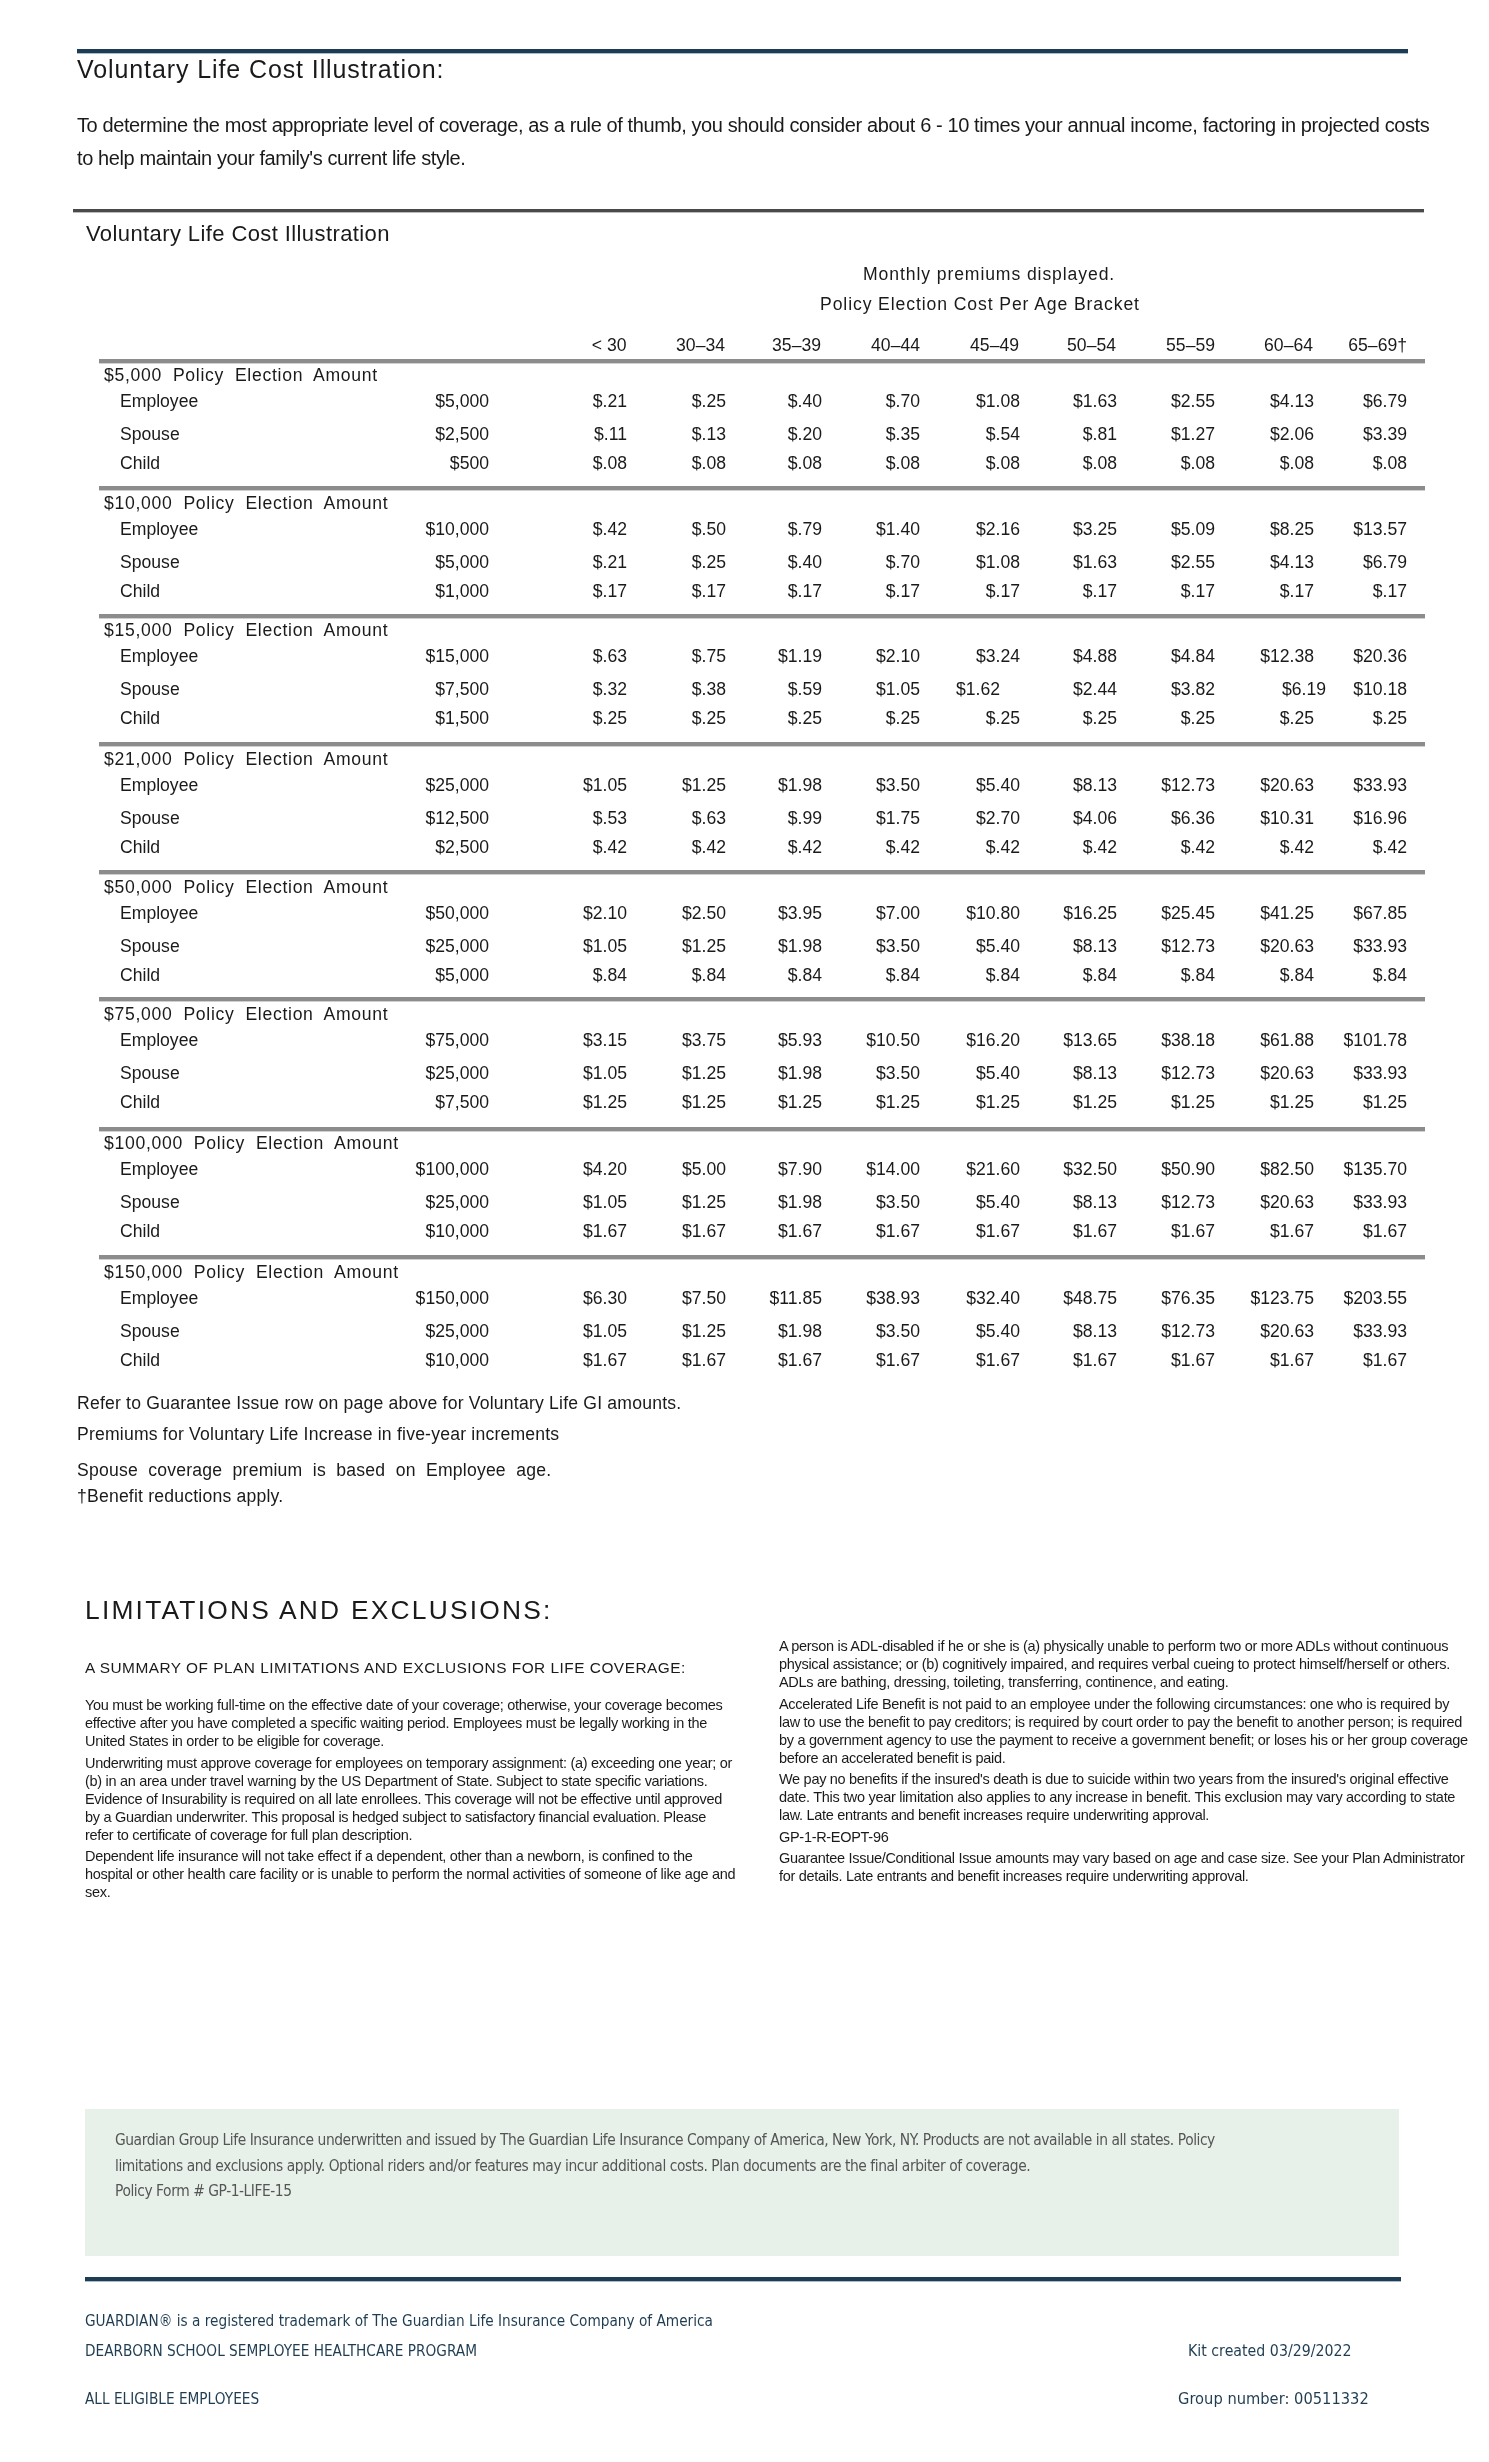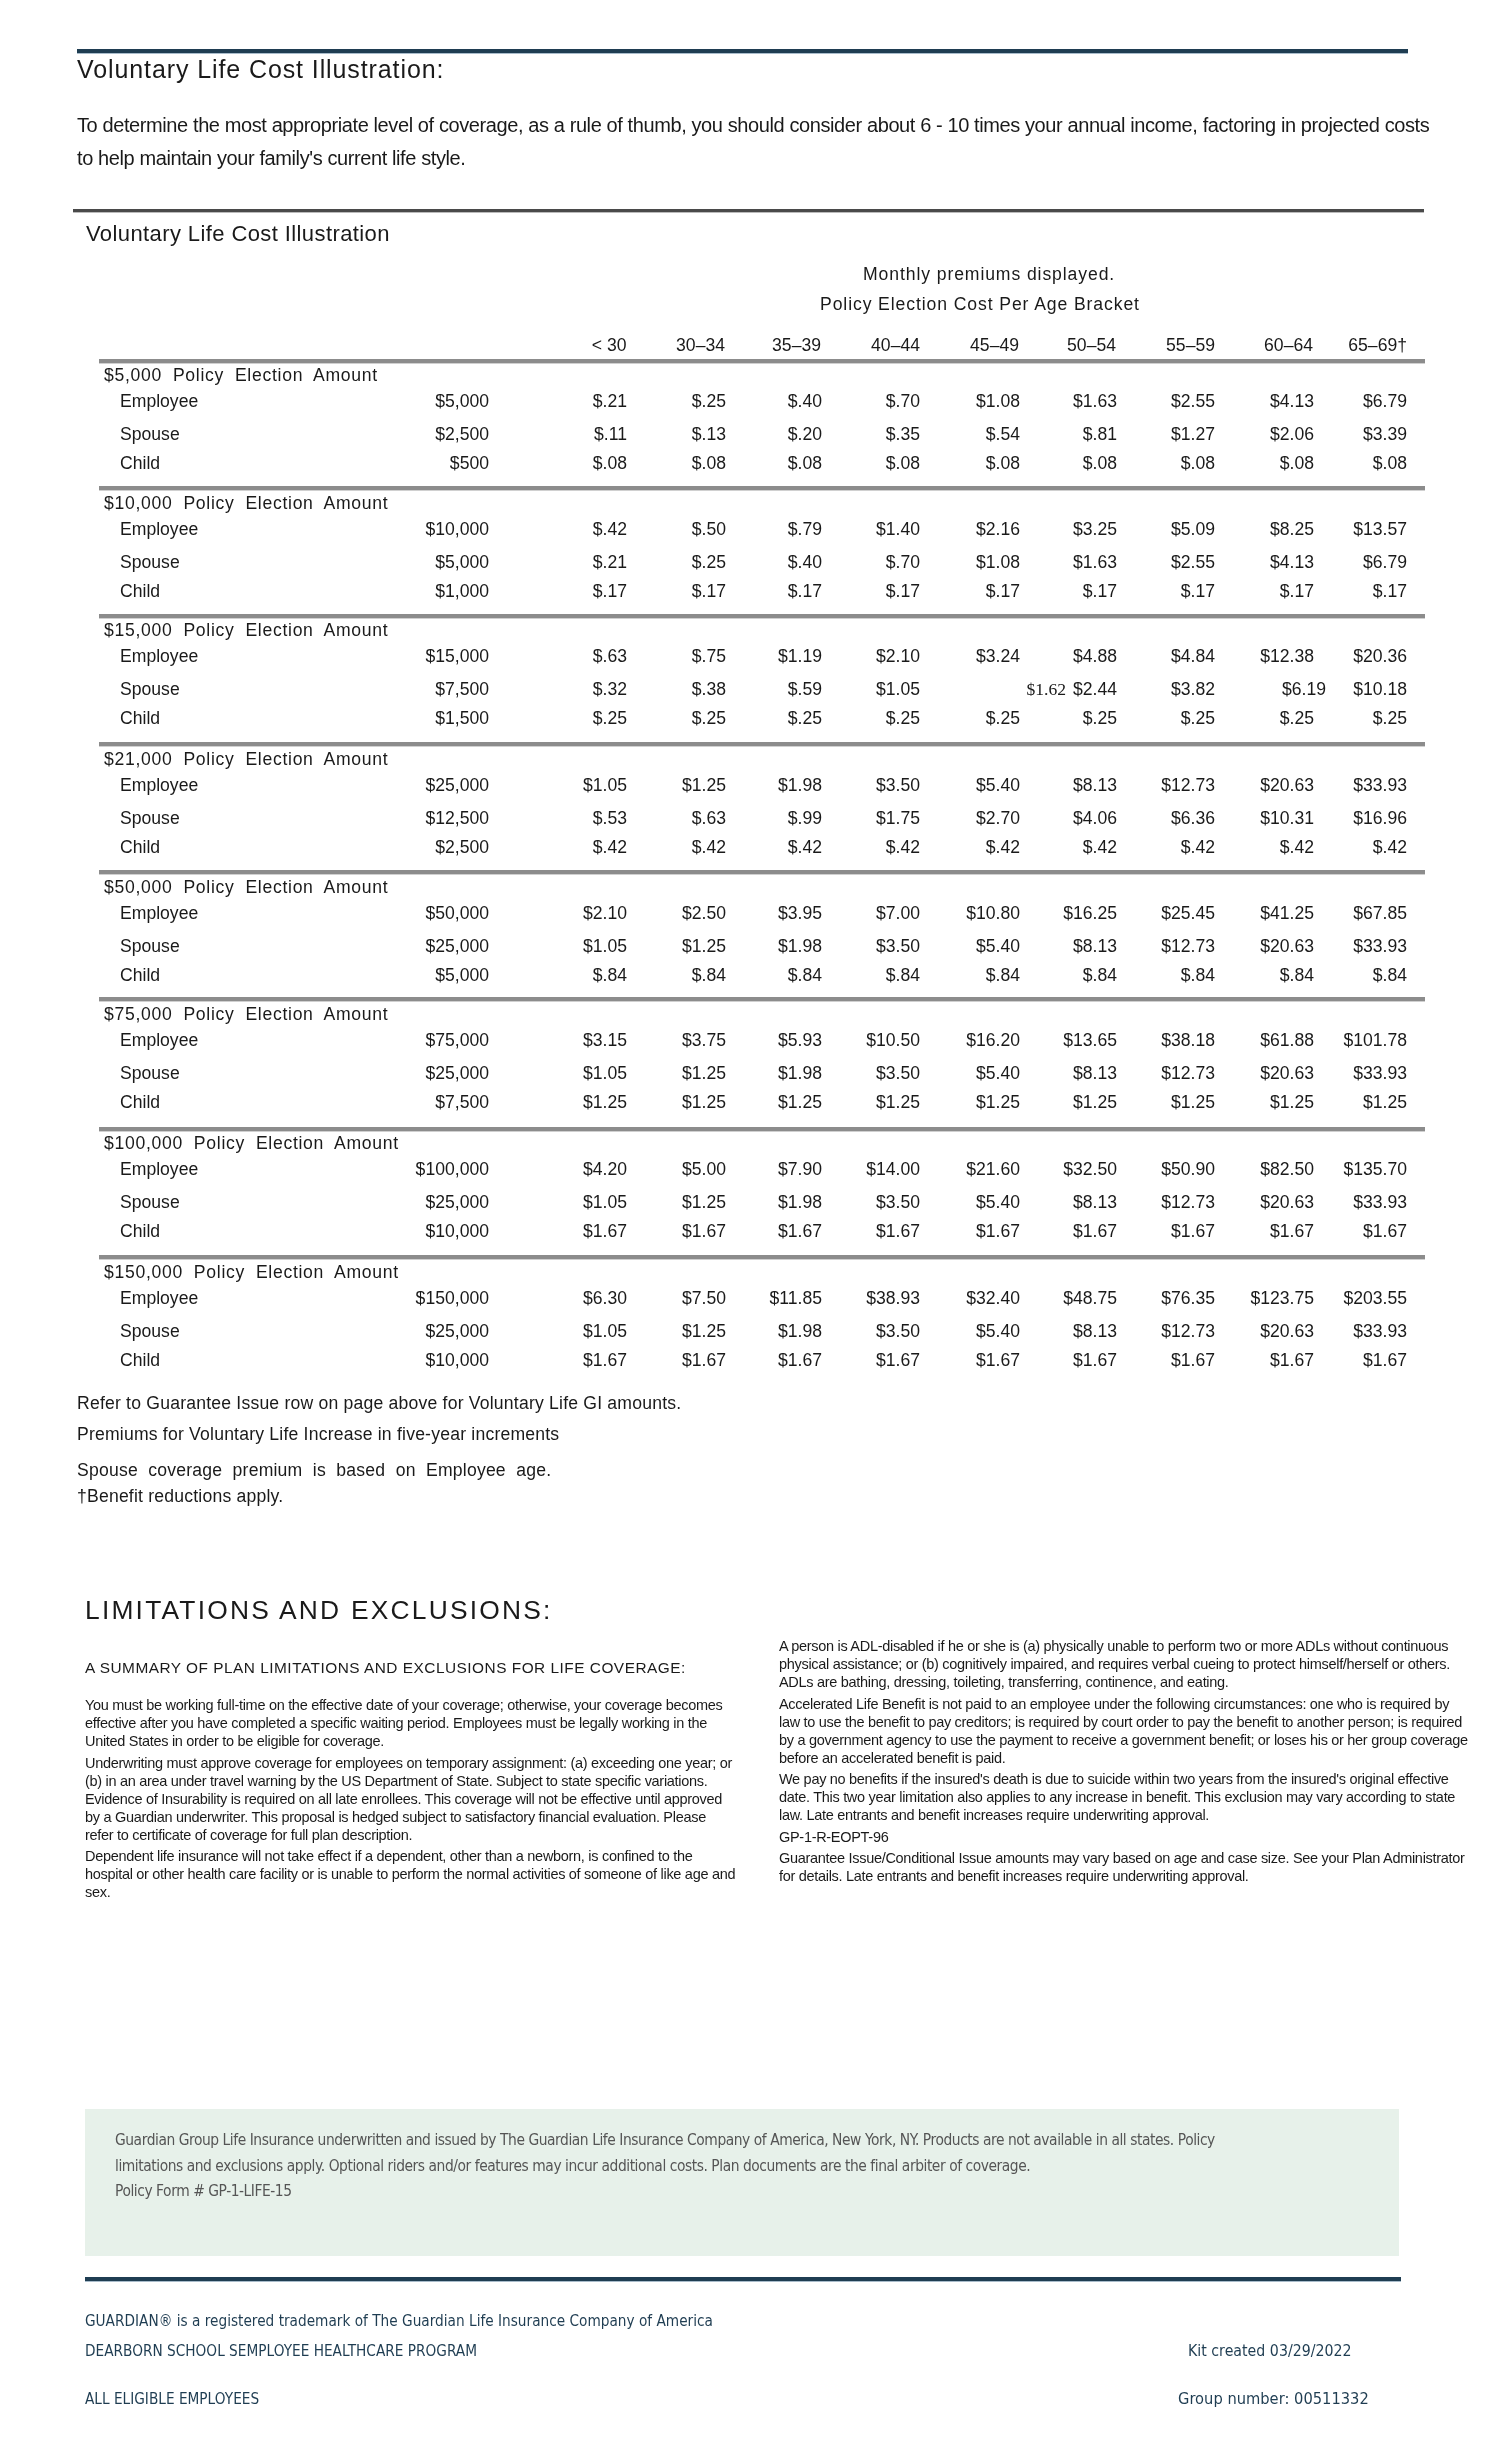--- a/index.html
+++ b/index.html
@@ -173,21 +173,21 @@
         <span class="v" style="left: 1120px;">$12.38</span>
         <span class="v" style="left: 1213px;">$20.36</span>
       </div>
       <div class="row" style="top: 59px;">
         <span class="who">Spouse</span>
         <span class="amt">$7,500</span>
         <span class="v" style="left: 433px;">$.32</span>
         <span class="v" style="left: 532px;">$.38</span>
         <span class="v" style="left: 628px;">$.59</span>
         <span class="v" style="left: 726px;">$1.05</span>
-        <span class="v" style="left: 872px; font-family: Liberation Serif, serif;">$1.62</span>
+        <span class="v" style="left: 806px;">$1.62</span>
         <span class="v" style="left: 923px;">$2.44</span>
         <span class="v" style="left: 1021px;">$3.82</span>
         <span class="v" style="left: 1132px;">$6.19</span>
         <span class="v" style="left: 1213px;">$10.18</span>
       </div>
       <div class="row" style="top: 88px;">
         <span class="who">Child</span>
         <span class="amt">$1,500</span>
         <span class="v" style="left: 433px;">$.25</span>
         <span class="v" style="left: 532px;">$.25</span>

